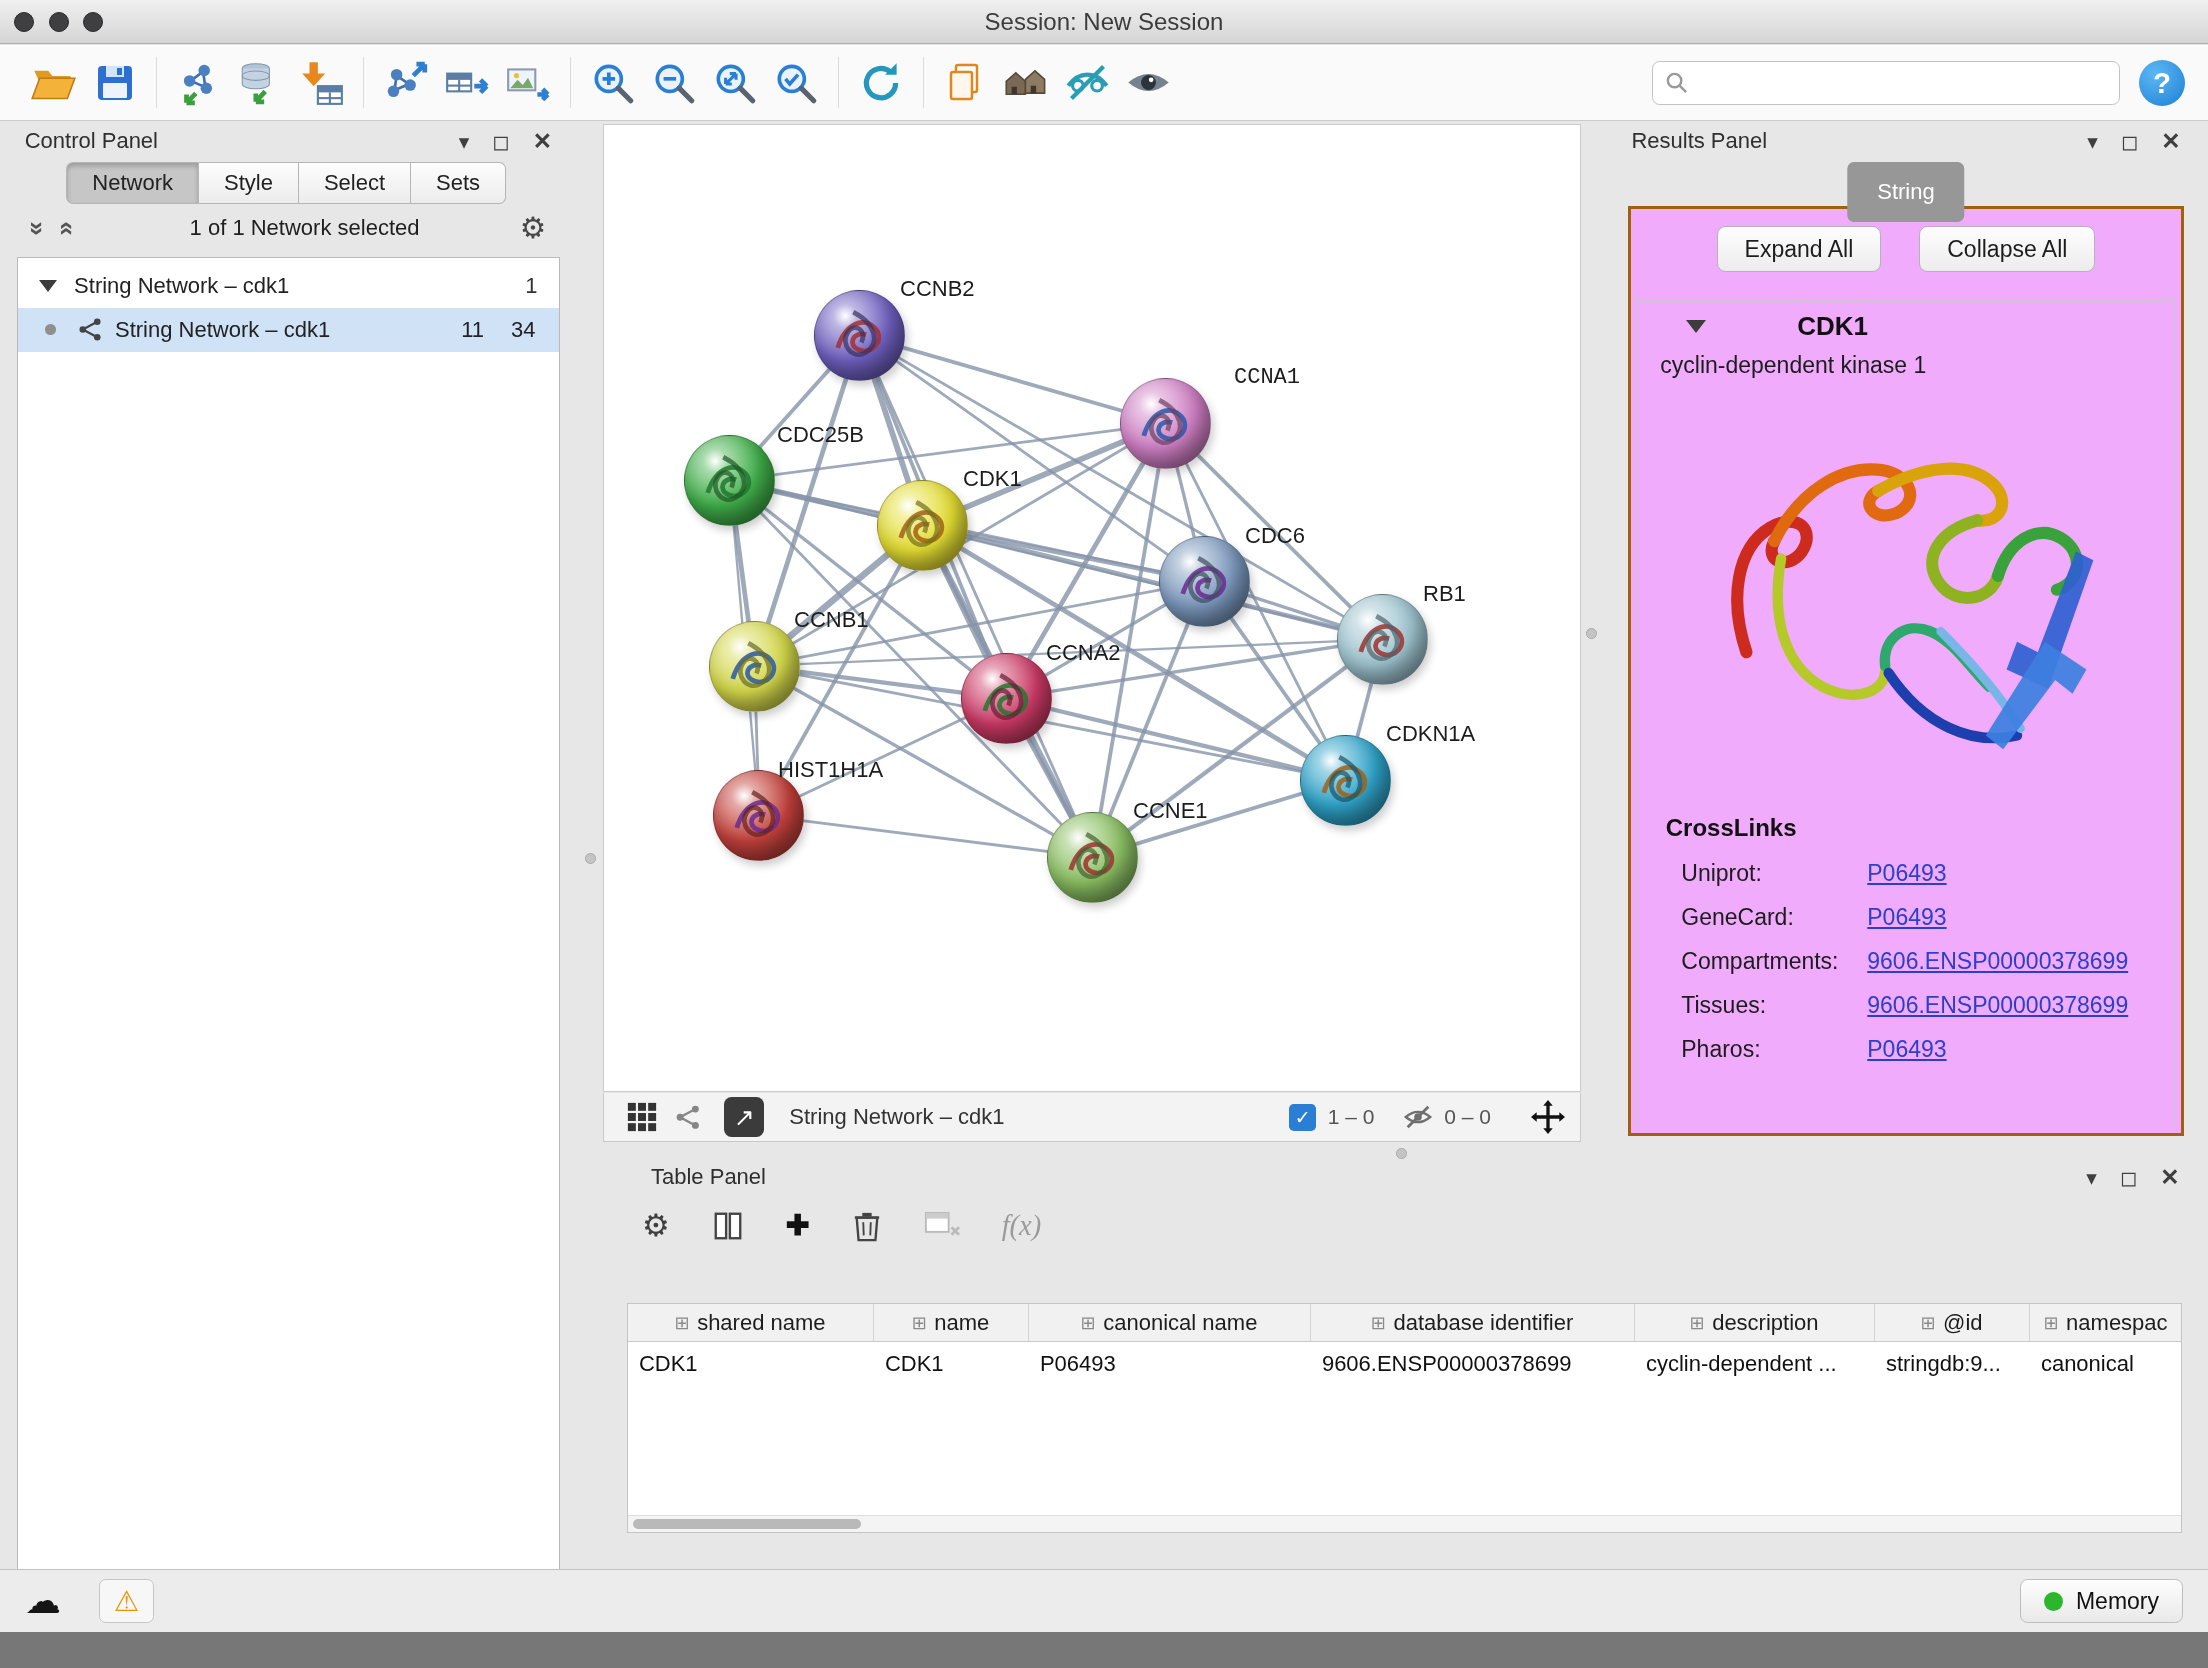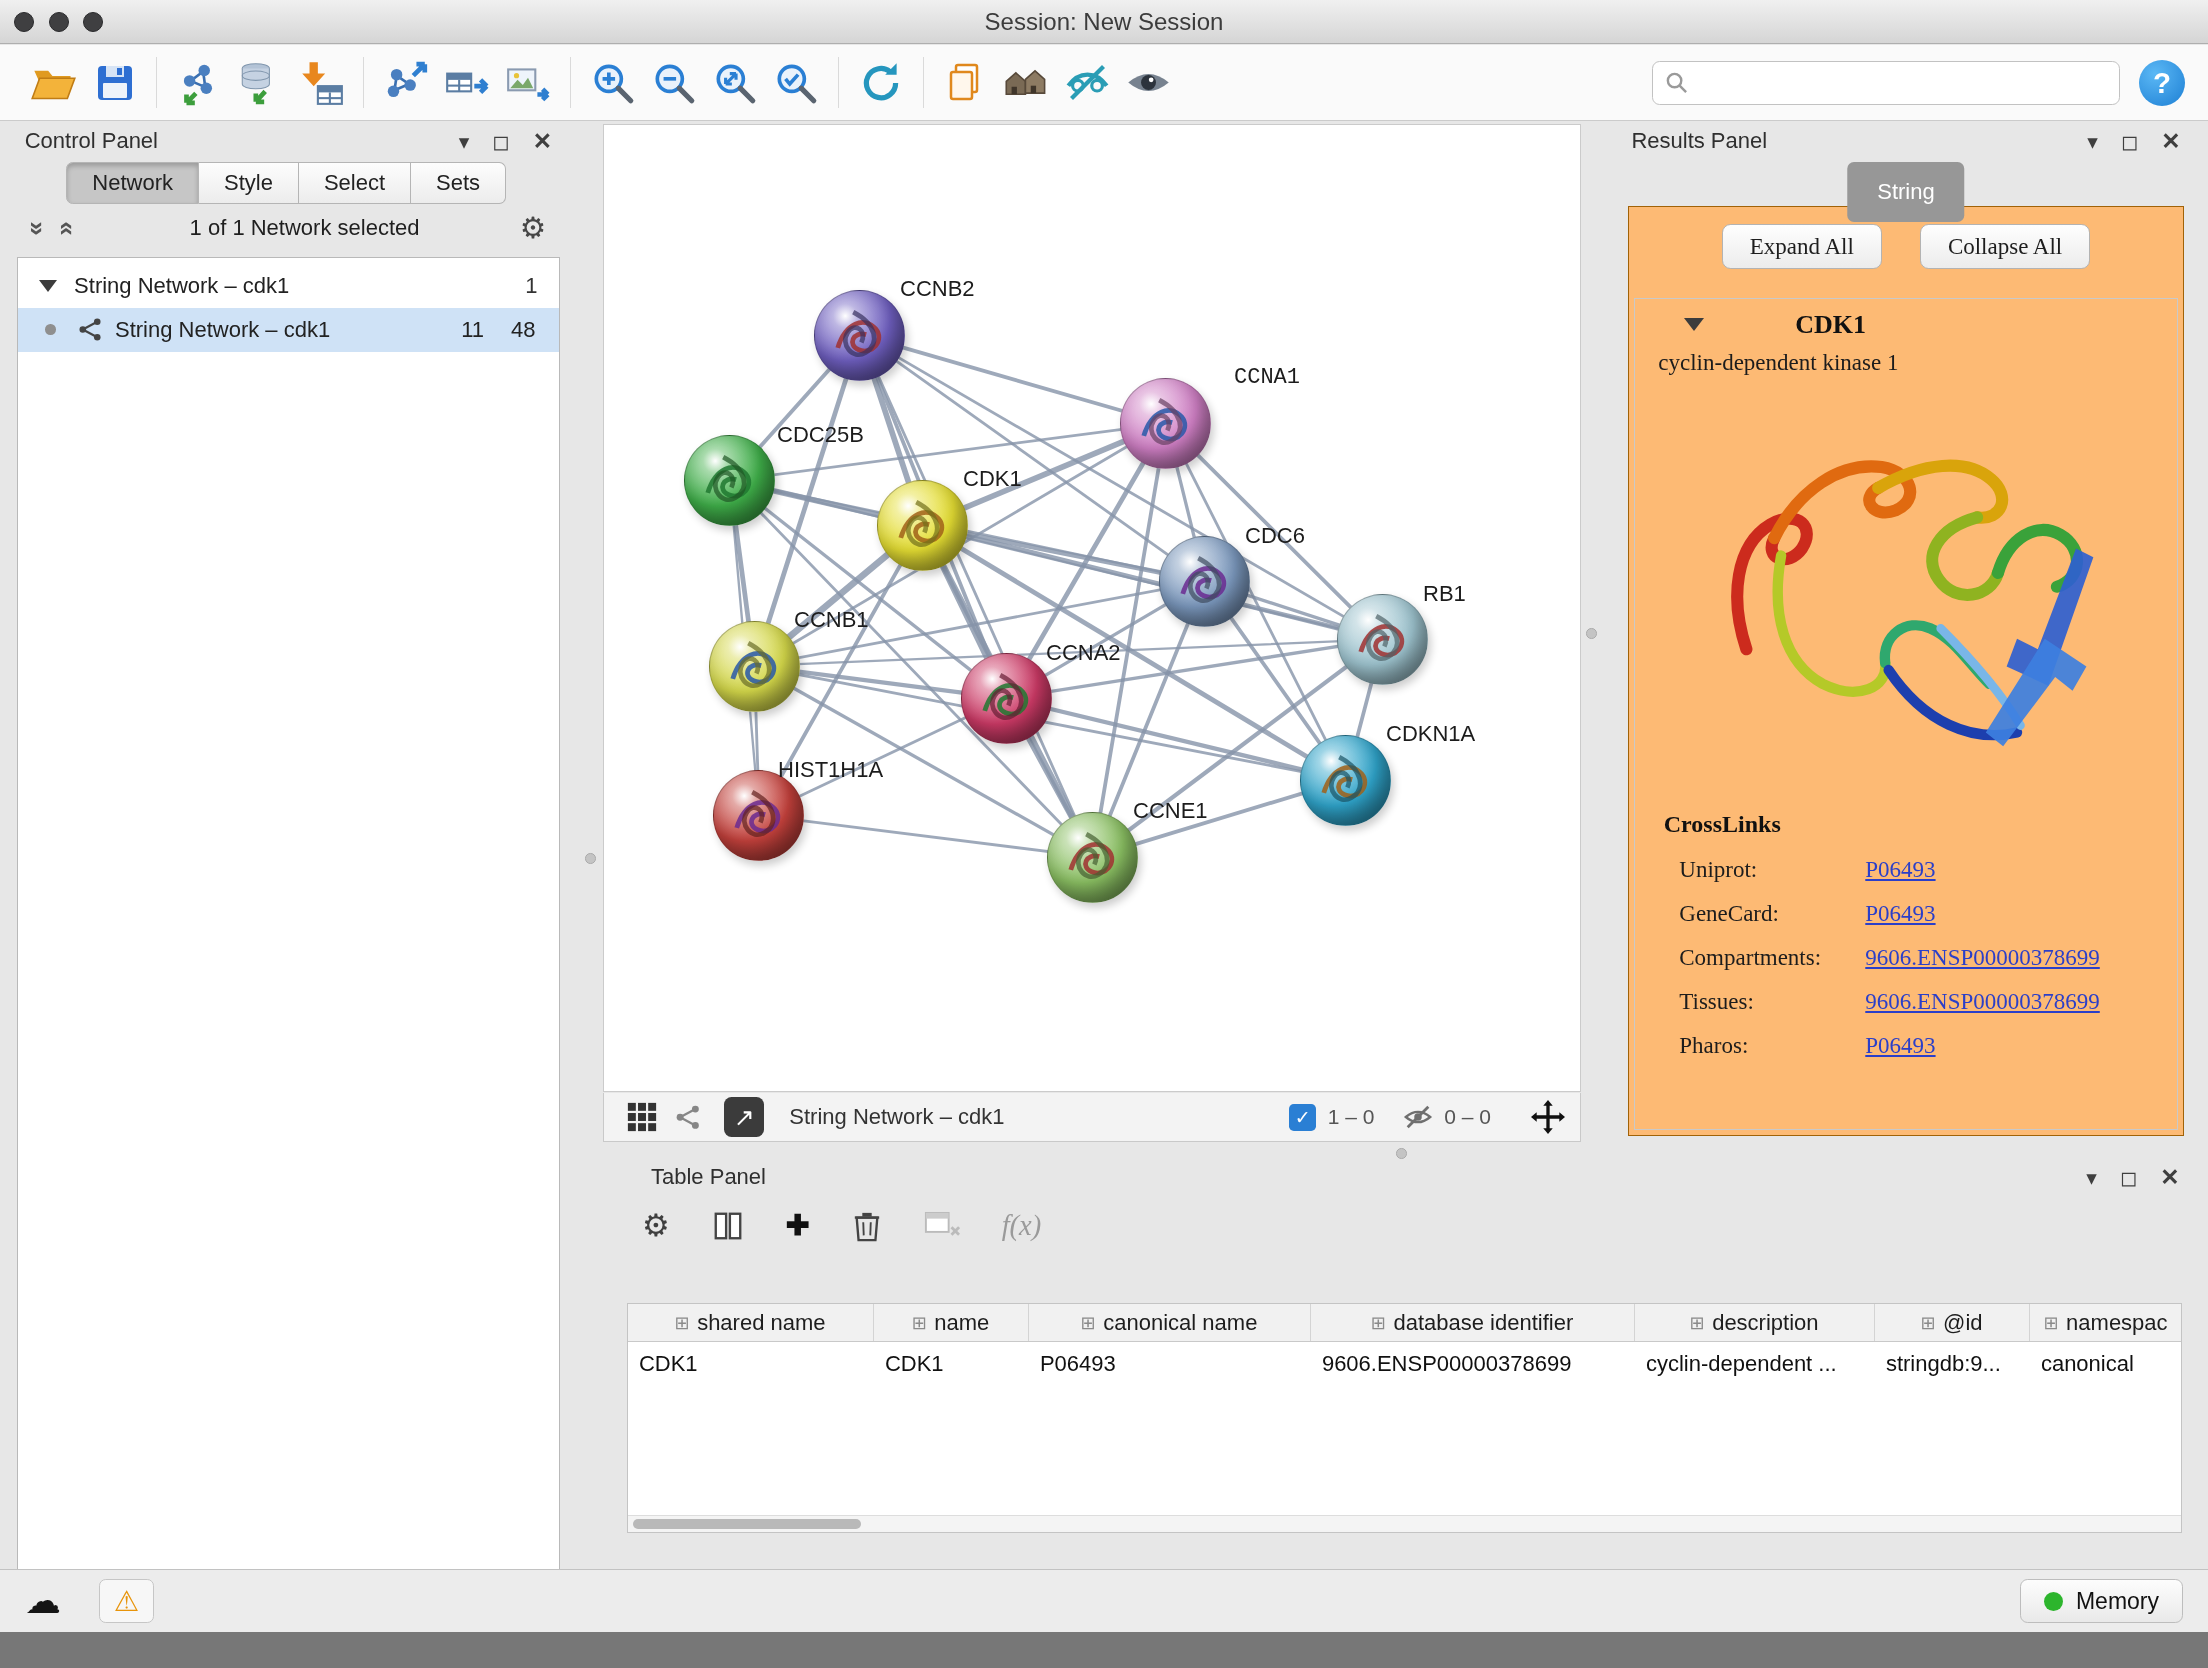--- a/index.html
+++ b/index.html
@@ -59,21 +59,21 @@
   .nf-title{margin-left:25px;font-size:22px;color:#333;}
   .nf-spacer{flex:1;}
   .selbox{width:27px;height:27px;border-radius:4.8px;background:#2a7fd4;color:#fff;font-size:19px;display:flex;align-items:center;justify-content:center;margin-right:11.4px;}
   .nf-num{color:#555;}
   .nf-eye{margin:0 11.4px 0 28.5px;display:flex;align-items:center;}
   .nf-cross{margin-left:40px;display:flex;align-items:center;}
 
   
   .results-panel{position:absolute;left:1620px;top:124px;width:572px;height:1018px;}
   .rp-tab{position:absolute;top:38px;left:50%;transform:translateX(-50%);background:#979797;color:#fff;font-size:22px;padding:17px 30px;border-radius:6.7px;z-index:2;}
-  .rp-box{position:absolute;left:7.6px;right:7.6px;top:82px;bottom:5.7px;background:#fdba74;border:1px solid #a16207;font-family:Liberation Serif, serif;}
+  .rp-box{position:absolute;left:7.6px;right:7.6px;top:82px;bottom:5.7px;background:#f0abfc;border:3px solid #a16207;}
   .rp-btns{display:flex;justify-content:center;gap:38px;padding:17px 0 15px;}
   .rp-btn{font-size:23px;padding:8.6px 27px;border:1px solid #b3b3b3;border-radius:8.6px;background:linear-gradient(#fefefe,#ececec);color:#1d1d1d;}
   .rp-section{position:absolute;left:5.7px;right:5.7px;top:91px;bottom:5.7px;border:1px solid #c9c9c9;overflow:hidden;}
   .sec-hdr{display:flex;align-items:center;height:51px;padding-left:49px;}
   .sec-caret{width:0;height:0;border-left:10.5px solid transparent;border-right:10.5px solid transparent;border-top:13.3px solid #3c3c3c;}
   .gene-name{font-weight:bold;font-size:26px;margin-left:91px;color:#111;}
   .gene-desc{font-size:23px;padding-left:23px;color:#1c1c1c;}
   .protein{display:block;margin:13.3px auto 0;}
   .cl-title{font-weight:bold;font-size:24px;margin:23px 0 9.5px 28.5px;color:#111;}
   .cl-row{display:flex;height:44px;align-items:center;font-size:23px;padding-left:44px;}
@@ -307,21 +307,21 @@
         <svg class="share-ic" width="27" height="27" viewBox="0 0 28 28">
             <circle cx="6" cy="14" r="3.4" fill="#444"></circle>
             <circle cx="21" cy="6" r="3.4" fill="#444"></circle>
             <circle cx="21" cy="22" r="3.4" fill="#444"></circle>
             <line x1="6" y1="14" x2="21" y2="6" stroke="#444" stroke-width="2.2"></line>
             <line x1="6" y1="14" x2="21" y2="22" stroke="#444" stroke-width="2.2"></line>
           </svg>
         <span>String Network – cdk1</span>
         <span class="tr-nums">
           <span>11</span>
-          <span>48</span>
+          <span>34</span>
         </span>
       </div>
     </div>
   </div>
 
   <div class="network-view">
     <svg class="edges" width="976" height="966" viewBox="0 0 1026 1016">
         <line x1="269" y1="221" x2="591" y2="314" stroke="#8693a9" stroke-width="4" stroke-opacity="0.8" stroke-linecap="round"></line>
         <line x1="269" y1="221" x2="132" y2="374" stroke="#8693a9" stroke-width="4" stroke-opacity="0.8" stroke-linecap="round"></line>
         <line x1="269" y1="221" x2="335" y2="421" stroke="#8693a9" stroke-width="6" stroke-opacity="0.8" stroke-linecap="round"></line>

